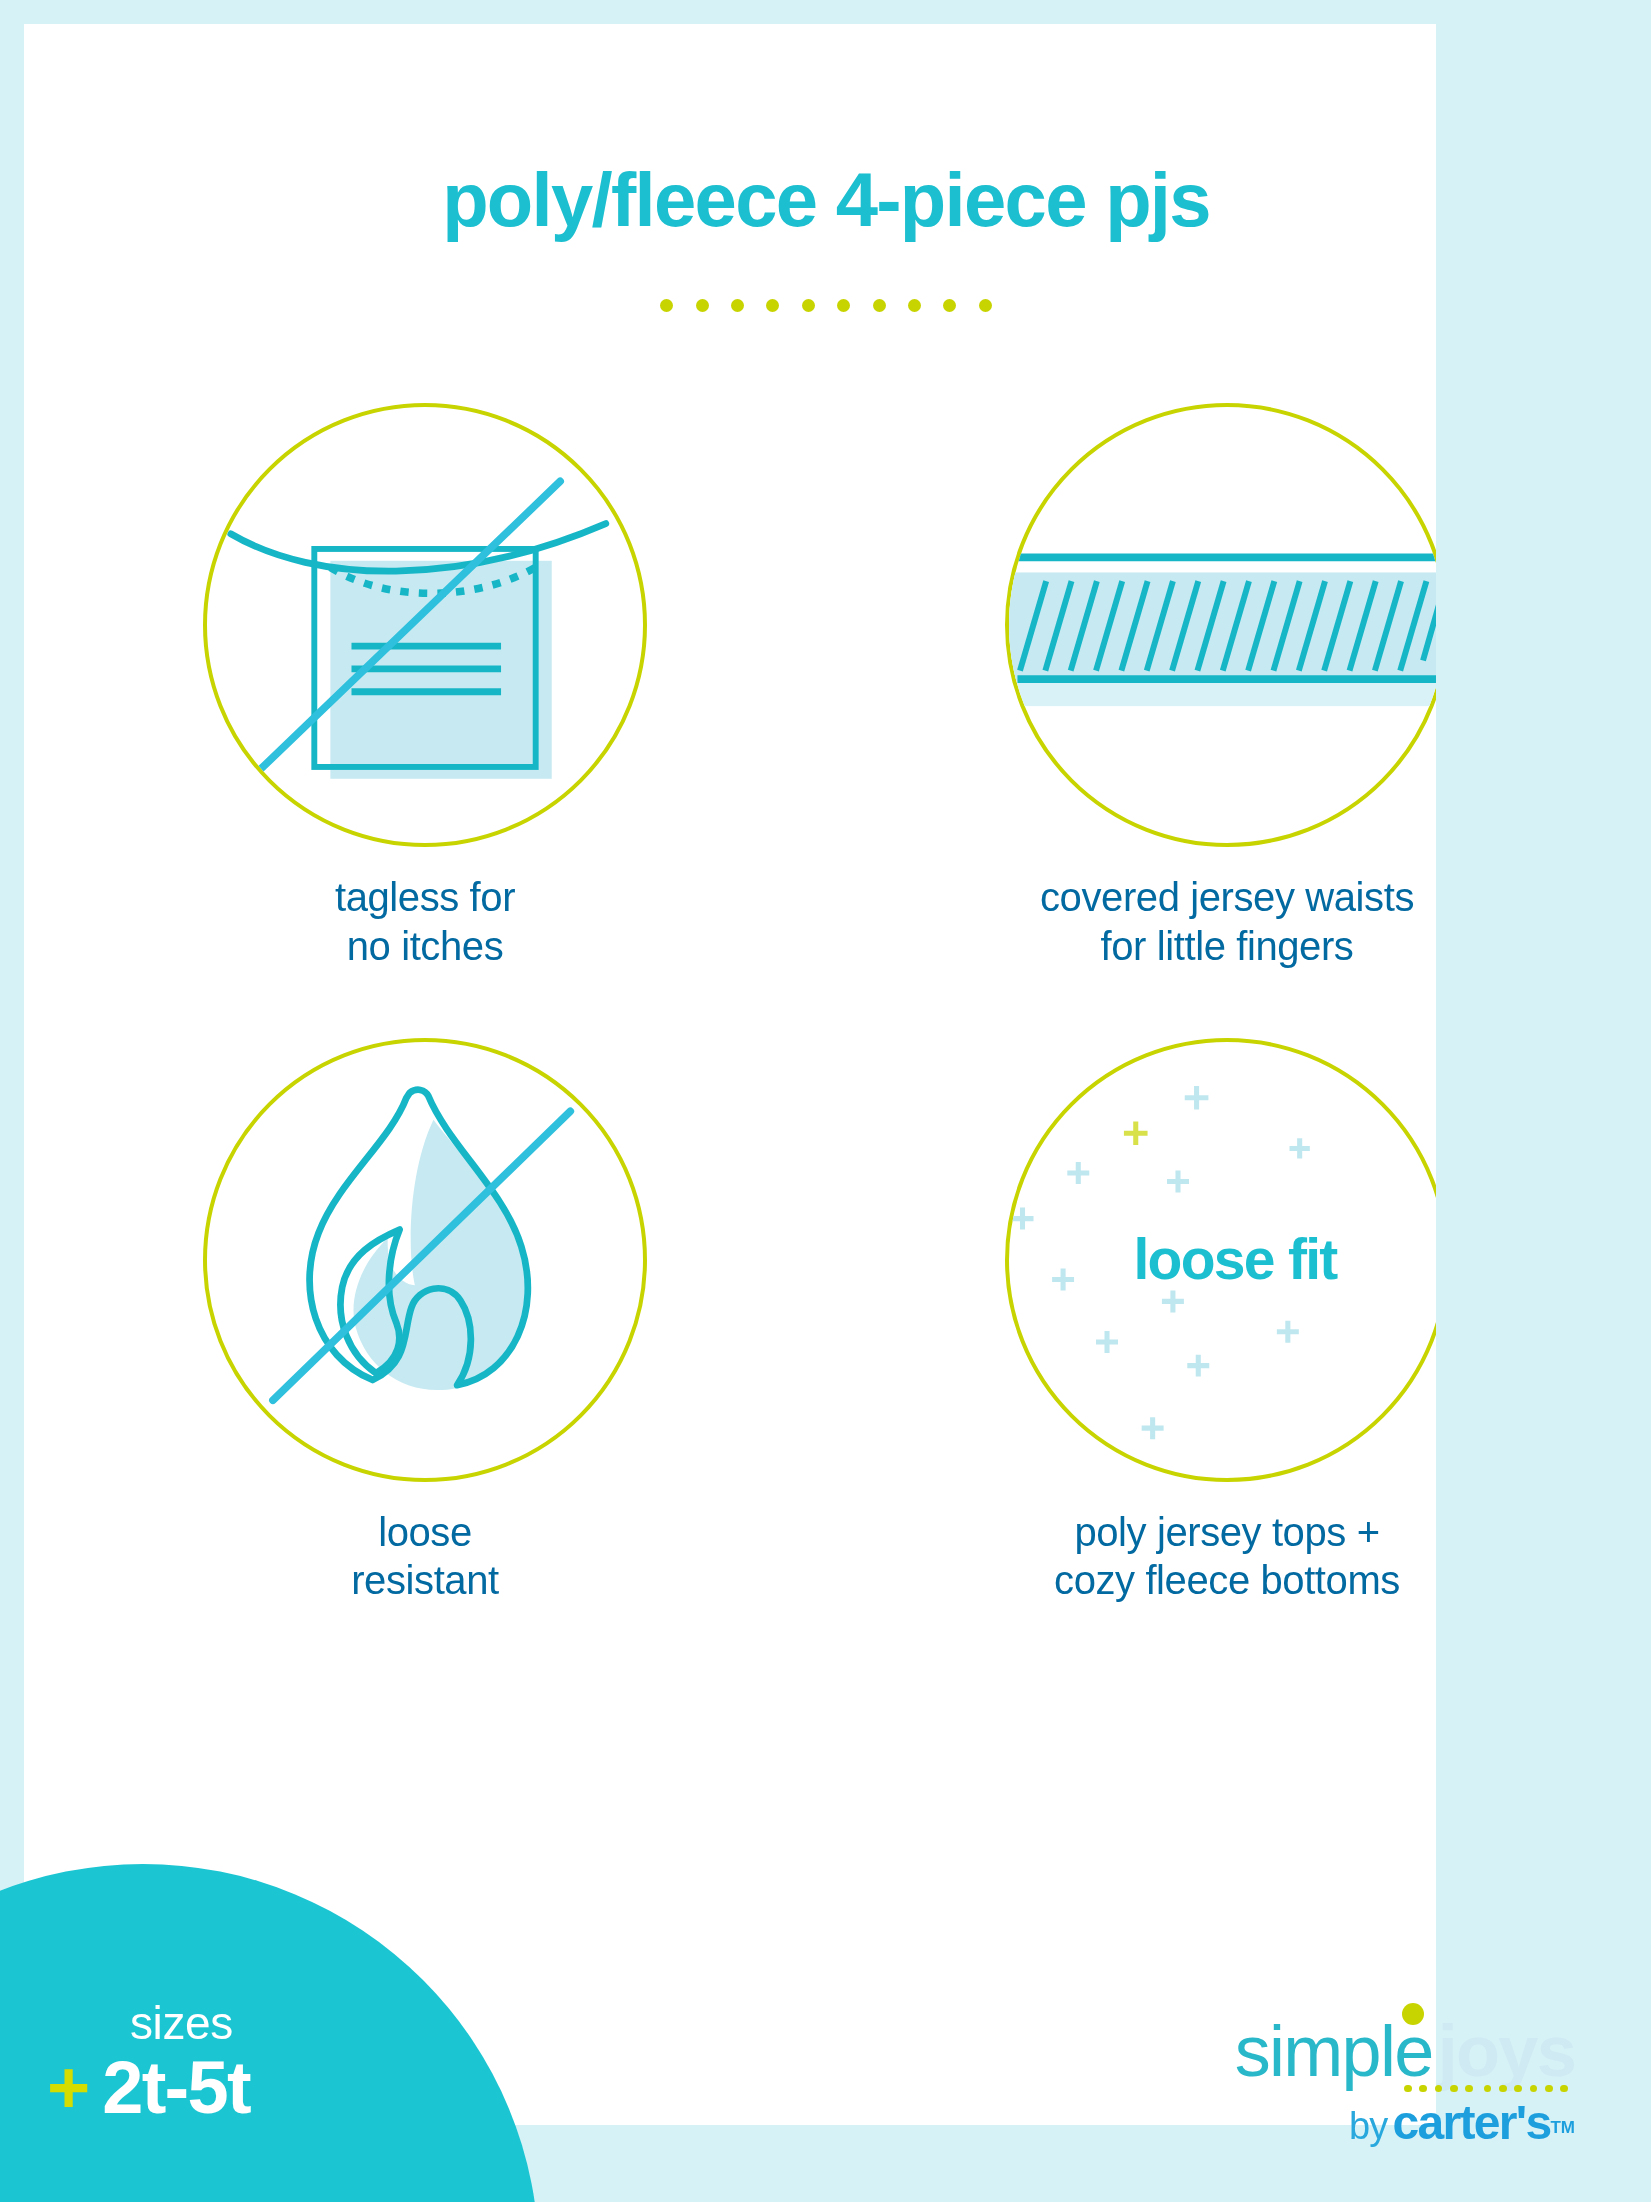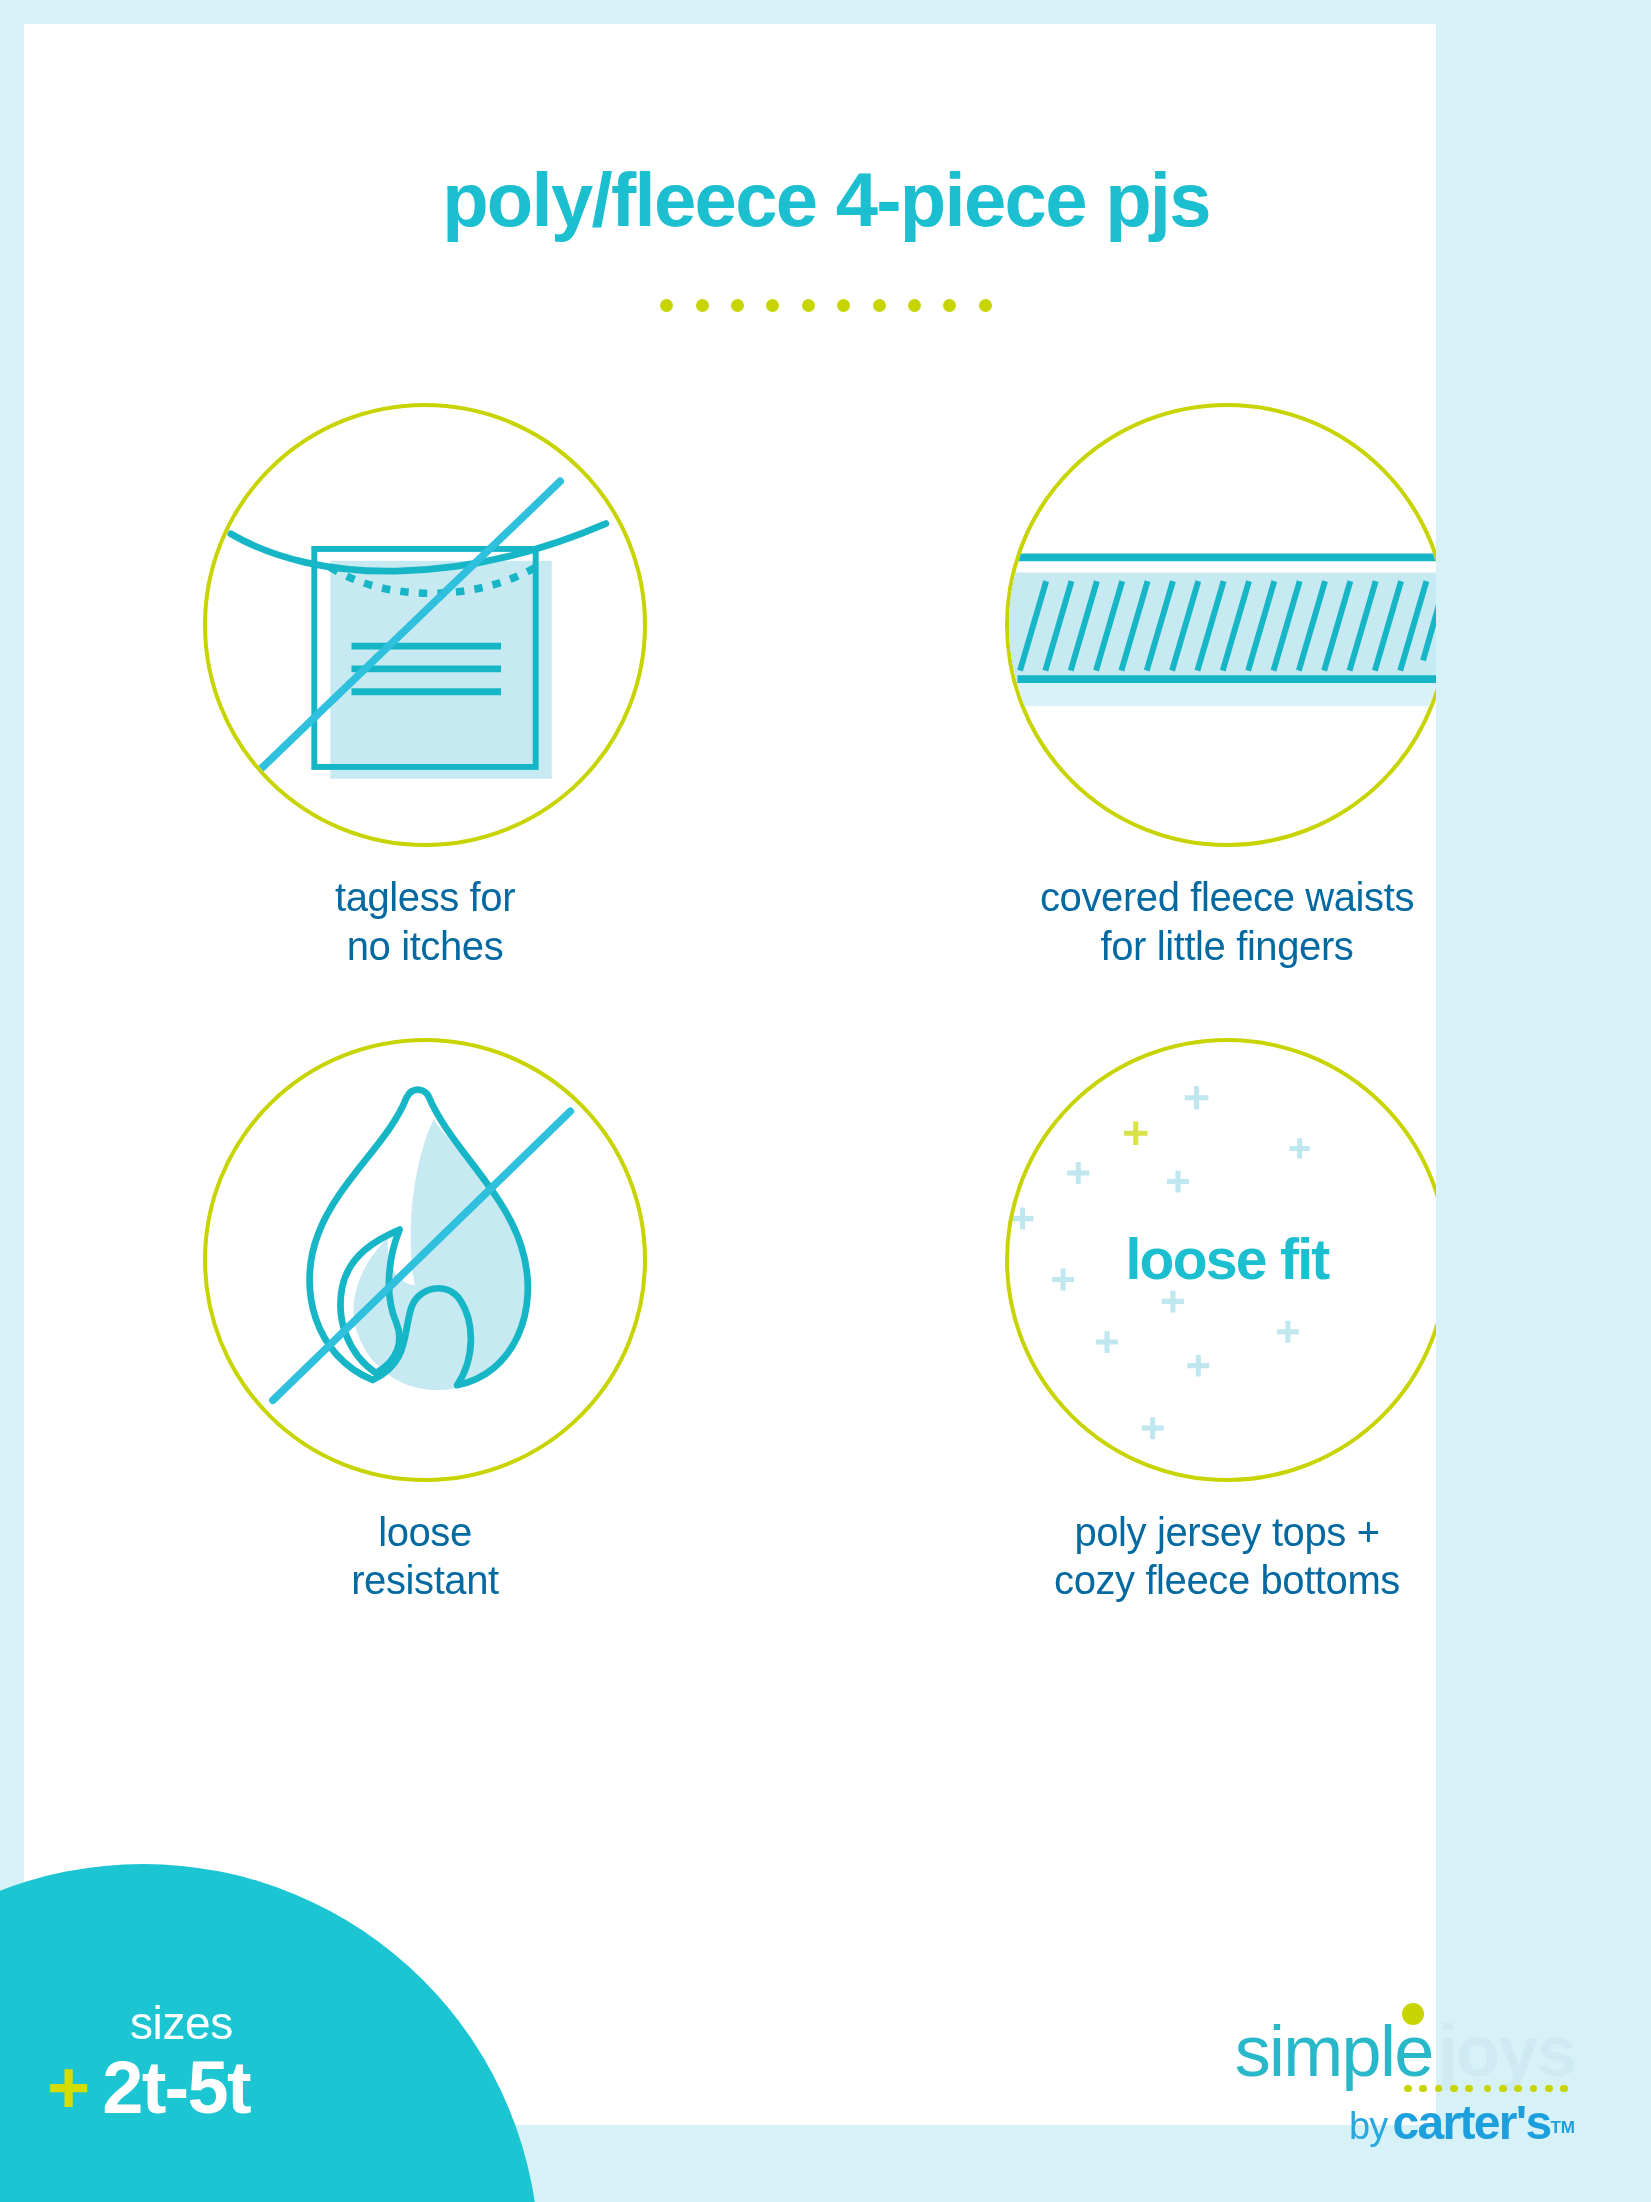--- a/index.html
+++ b/index.html
@@ -79,21 +79,21 @@
     font-size:40px;
     line-height:1.22;
     color:#0369a1;
     letter-spacing:-0.4px;
   }
   .caption .l2 { display:block; }
 
   
   .loose-fit-text {
     position:absolute;
-    left:0; top:50%;
+    left:8px; top:50%;
     transform:translateY(-52%);
     width:100%;
     text-align:center;
     font-size:57px;
     font-weight:bold;
     color:#1cbfcf;
     letter-spacing:-1.7px;
   }
 
   
@@ -281,21 +281,21 @@
               <line x1="343" y1="312" x2="374" y2="206"></line>
               <line x1="373" y1="312" x2="404" y2="206"></line>
               <line x1="403" y1="312" x2="434" y2="206"></line>
               <line x1="433" y1="312" x2="464" y2="206"></line>
               <line x1="463" y1="312" x2="494" y2="206"></line>
               <line x1="490" y1="300" x2="514" y2="216"></line>
             </g>
           </svg>
         </div>
         <div class="caption">
-          <span>covered fleece waists</span>
+          <span>covered jersey waists</span>
           <span class="l2">for little fingers</span>
         </div>
       </div>
 
       <div class="cell">
         <div class="icon-circle">
           <svg viewBox="0 0 516 516" xmlns="http://www.w3.org/2000/svg">
 
             <path d="M268 92 C 320 160, 380 206, 380 300 C 380 374, 326 412, 272 412
                      C 226 412, 188 382, 176 338 C 166 300, 186 258, 214 232

